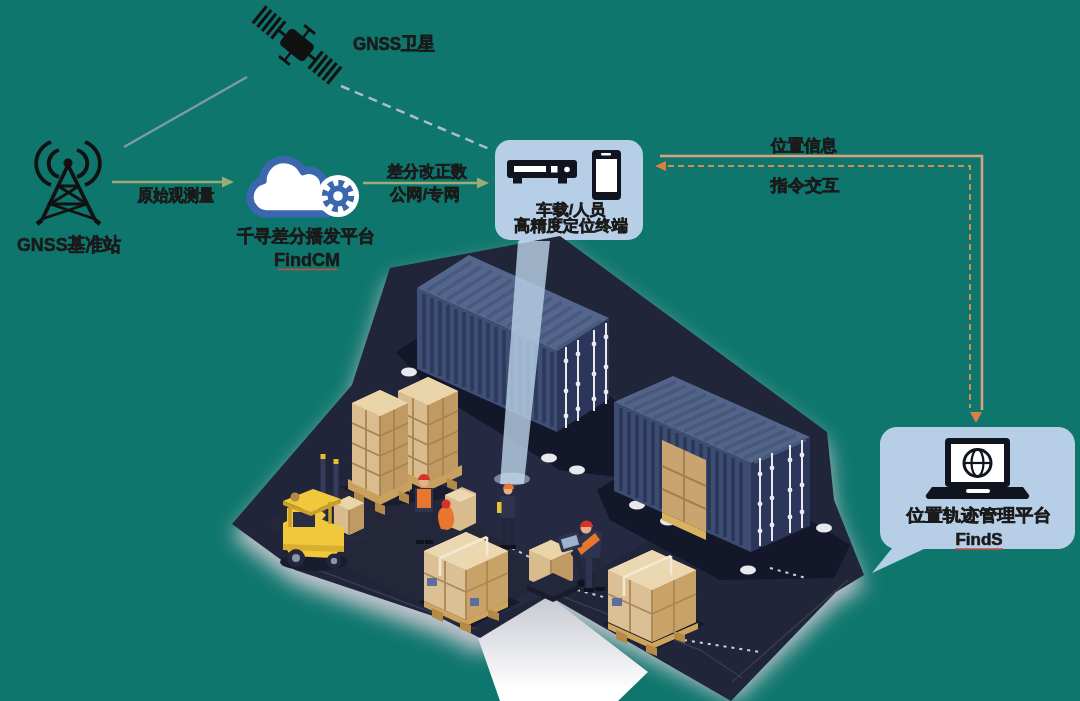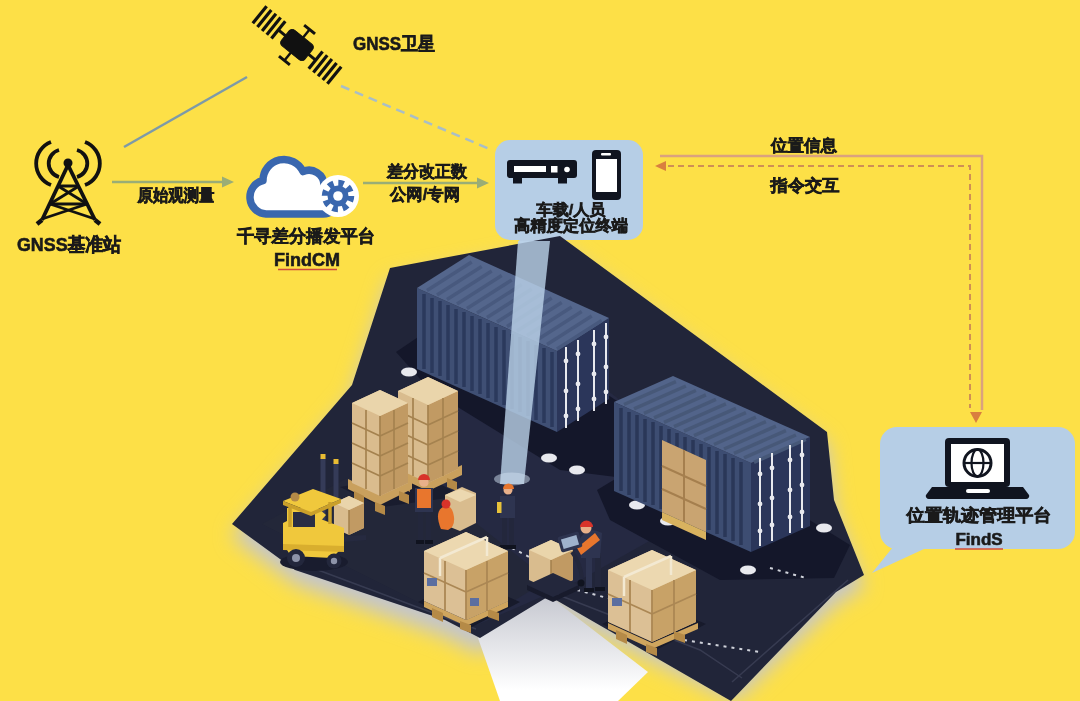--- a/index.html
+++ b/index.html
@@ -1,16 +1,16 @@
 <!DOCTYPE html>
 <html><head>
 <meta charset="utf-8">
 <style>
 html,body{margin:0;padding:0;background:#ffffff;}
-#stage{position:relative;width:1080px;height:701px;overflow:hidden;background:#fde047;}
+#stage{position:relative;width:1080px;height:701px;overflow:hidden;background:#0f766e;}
 svg text{font-family:"Liberation Sans",sans-serif;font-weight:bold;fill:#1a1a1a;stroke:#1a1a1a;stroke-width:0.6;}
 </style>
 </head>
 <body>
 <div id="stage">
 <svg width="1080" height="701" viewBox="0 0 1080 701">
 
 <g id="lines">
 
   <line x1="247" y1="77" x2="124" y2="147" stroke="#7d9aa8" stroke-width="2.5"></line>

